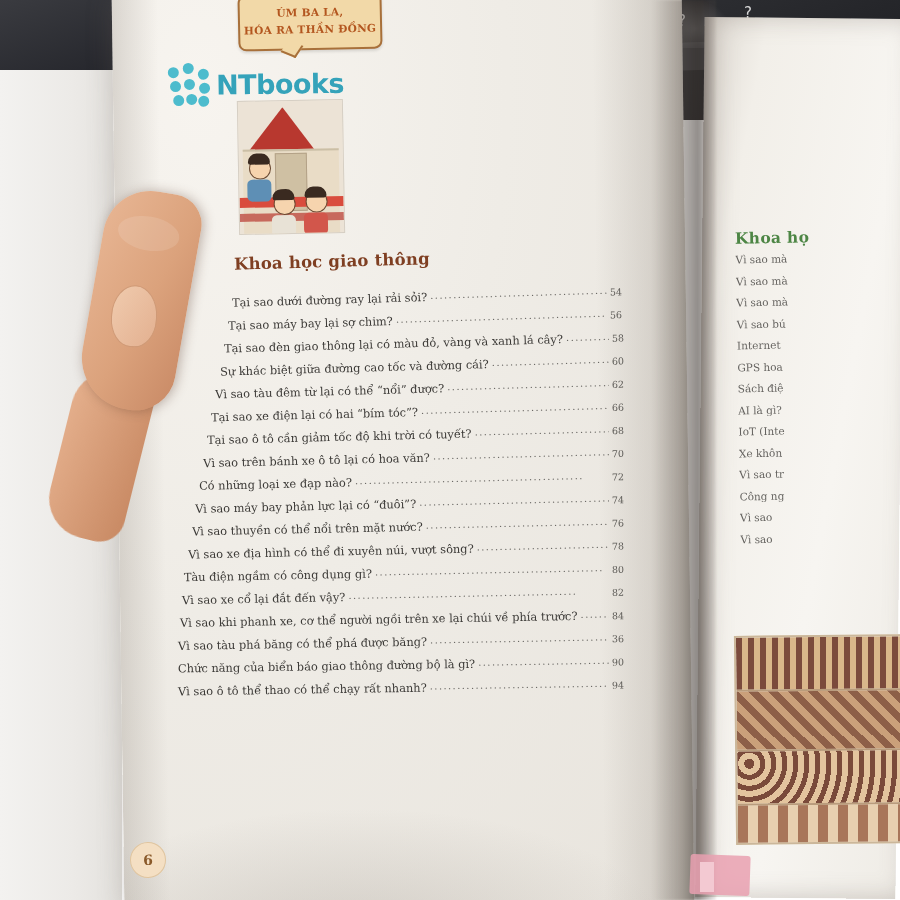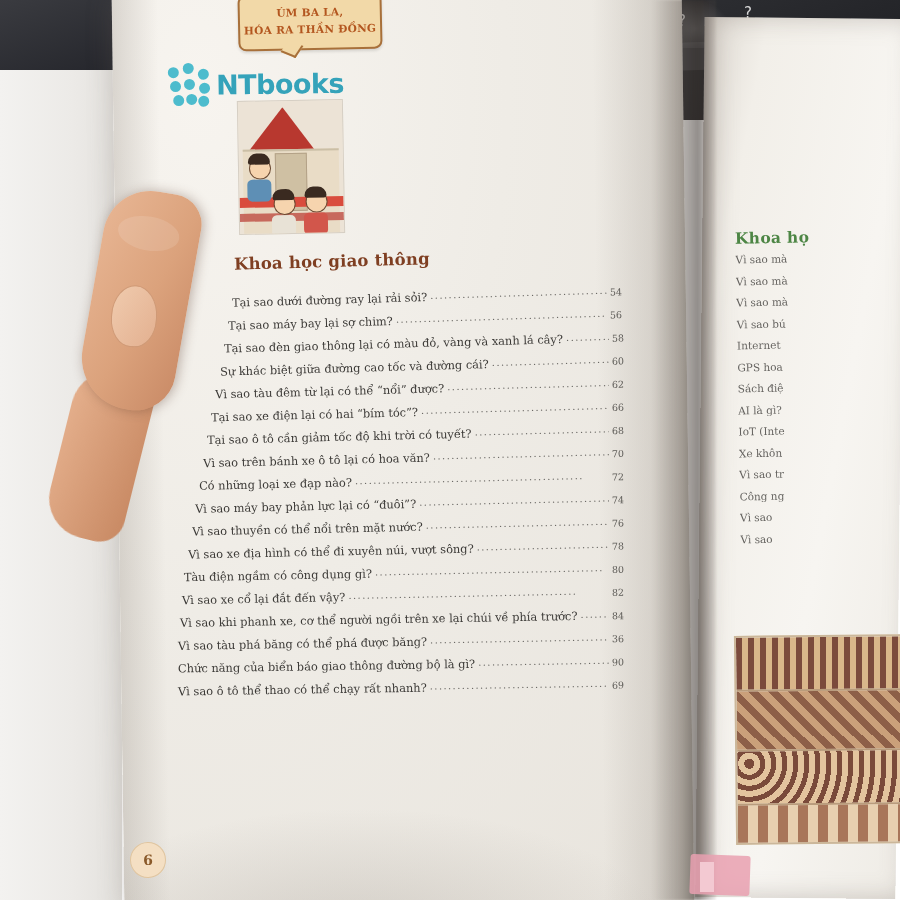--- a/index.html
+++ b/index.html
@@ -609,21 +609,21 @@
       <span class="pg">36</span>
     </div>
     <div class="toc-row" style="transform:rotate(-0.9deg); margin-left:0px; width:446px; margin-bottom:9px;">
       <span class="t">Chức năng của biển báo giao thông đường bộ là gì?</span>
       <span class="dots">..................................................</span>
       <span class="pg">90</span>
     </div>
     <div class="toc-row" style="transform:rotate(-0.9deg); margin-left:0px; width:446px;">
       <span class="t">Vì sao ô tô thể thao có thể chạy rất nhanh?</span>
       <span class="dots">..................................................</span>
-      <span class="pg">69</span>
+      <span class="pg">94</span>
     </div>
   </div>
 
   <div class="pg-num">6</div>
 
   <div class="hand-lower"></div>
   <div class="hand">
     <div class="knuckle"></div>
     <div class="nail"></div>
   </div>

